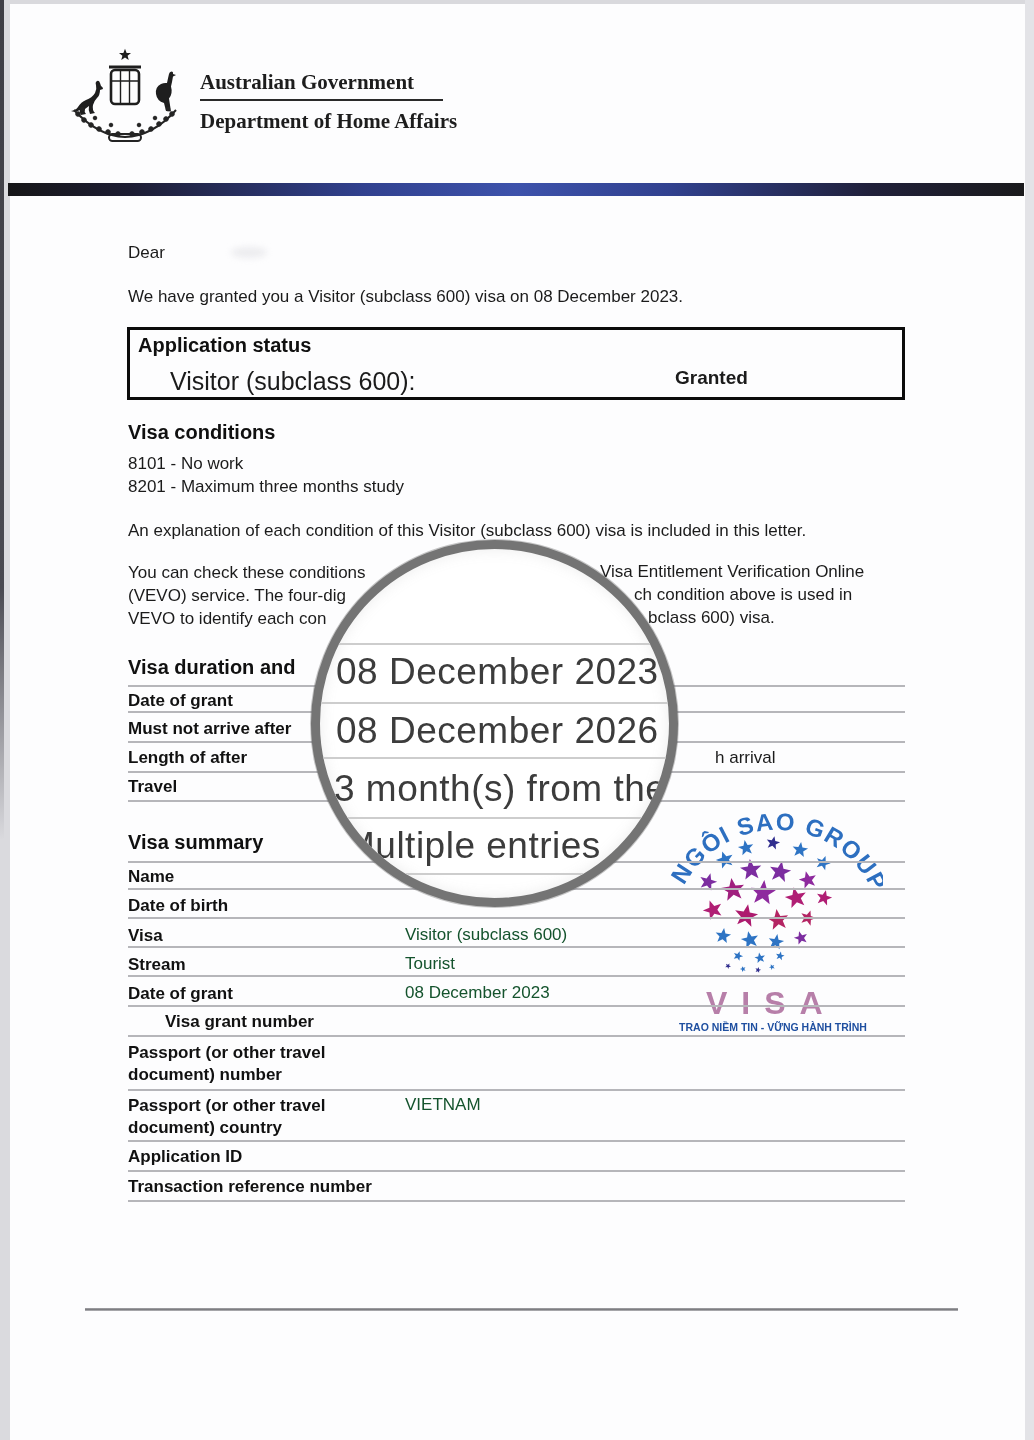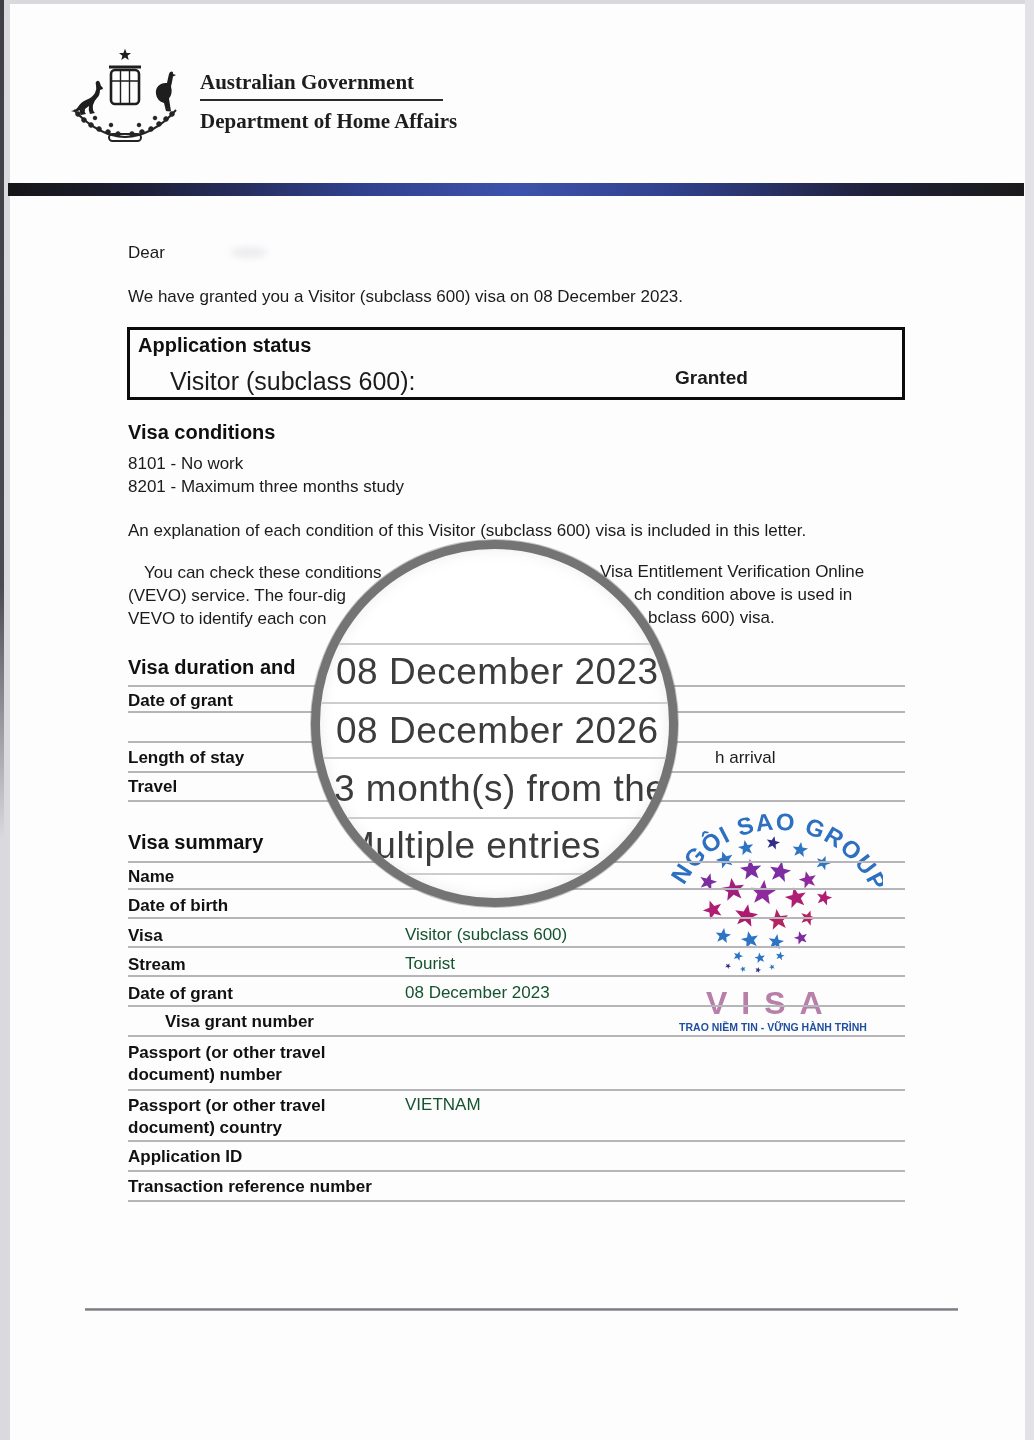--- a/index.html
+++ b/index.html
@@ -94,33 +94,34 @@
     <div class="abs sec-head" style="left:8px;top:4px;">Application status</div>
     <div class="abs" style="left:16px;top:37px;font-size:25px;margin-left:24px;">Visitor (subclass 600):</div>
     <div class="abs" style="left:545px;top:37px;font-size:19px;font-weight:bold;">Granted</div>
   </div>
 
   <div class="abs sec-head" style="left:128px;top:421px;">Visa conditions</div>
   <div class="abs body-txt" style="left:128px;top:453px;">8101 - No work</div>
   <div class="abs body-txt" style="left:128px;top:476px;">8201 - Maximum three months study</div>
   <div class="abs body-txt" style="left:128px;top:520px;">An explanation of each condition of this Visitor (subclass 600) visa is included in this letter.</div>
 
-  <div class="abs body-txt" style="left:144px;top:562px;">You can check these conditions</div>
+  <div class="abs body-txt" style="left:128px;top:562px;">You can check these conditions</div>
   <div class="frag-right" style="left:600px;top:562px;text-align:center;">Visa Entitlement Verification Online</div>
   <div class="abs body-txt" style="left:128px;top:585px;">(VEVO) service. The four-dig</div>
   <div class="frag-right" style="left:634px;top:585px;">ch condition above is used in</div>
   <div class="abs body-txt" style="left:128px;top:608px;">VEVO to identify each con</div>
   <div class="frag-right" style="left:648px;top:608px;">bclass 600) visa.</div>
 
   <div class="abs sec-head" style="left:128px;top:656px;z-index:3;">Visa duration and</div>
   <div class="tline" style="top:685px;"></div>
   <div class="row-label" style="top:690px;">Date of grant</div>
   <div class="tline" style="top:711px;"></div>
+  <div class="row-label" style="top:718px;">Must not arrive after</div>
   <div class="tline" style="top:741px;"></div>
-  <div class="row-label" style="top:747px;">Length of stay</div>
+  <div class="row-label" style="top:747px;">Length of after</div>
   <div class="frag-right" style="left:683px;top:748px;z-index:3;margin-left:32px;">h arrival</div>
   <div class="tline" style="top:771px;"></div>
   <div class="row-label" style="top:776px;">Travel</div>
   <div class="tline" style="top:800px;"></div>
 
   <div class="logo-wrap">
     <svg viewBox="0 0 215 242" width="215" height="242">
       <defs>
         <path id="st" d="M0,-1 L0.26,-0.34 0.97,-0.31 0.42,0.12 0.6,0.81 0,0.4 -0.6,0.81 -0.42,0.12 -0.97,-0.31 -0.26,-0.34 Z"></path>
         <path id="arcpath" d="M 8,108 A 105,105 0 0 1 208,102" fill="none"></path>

